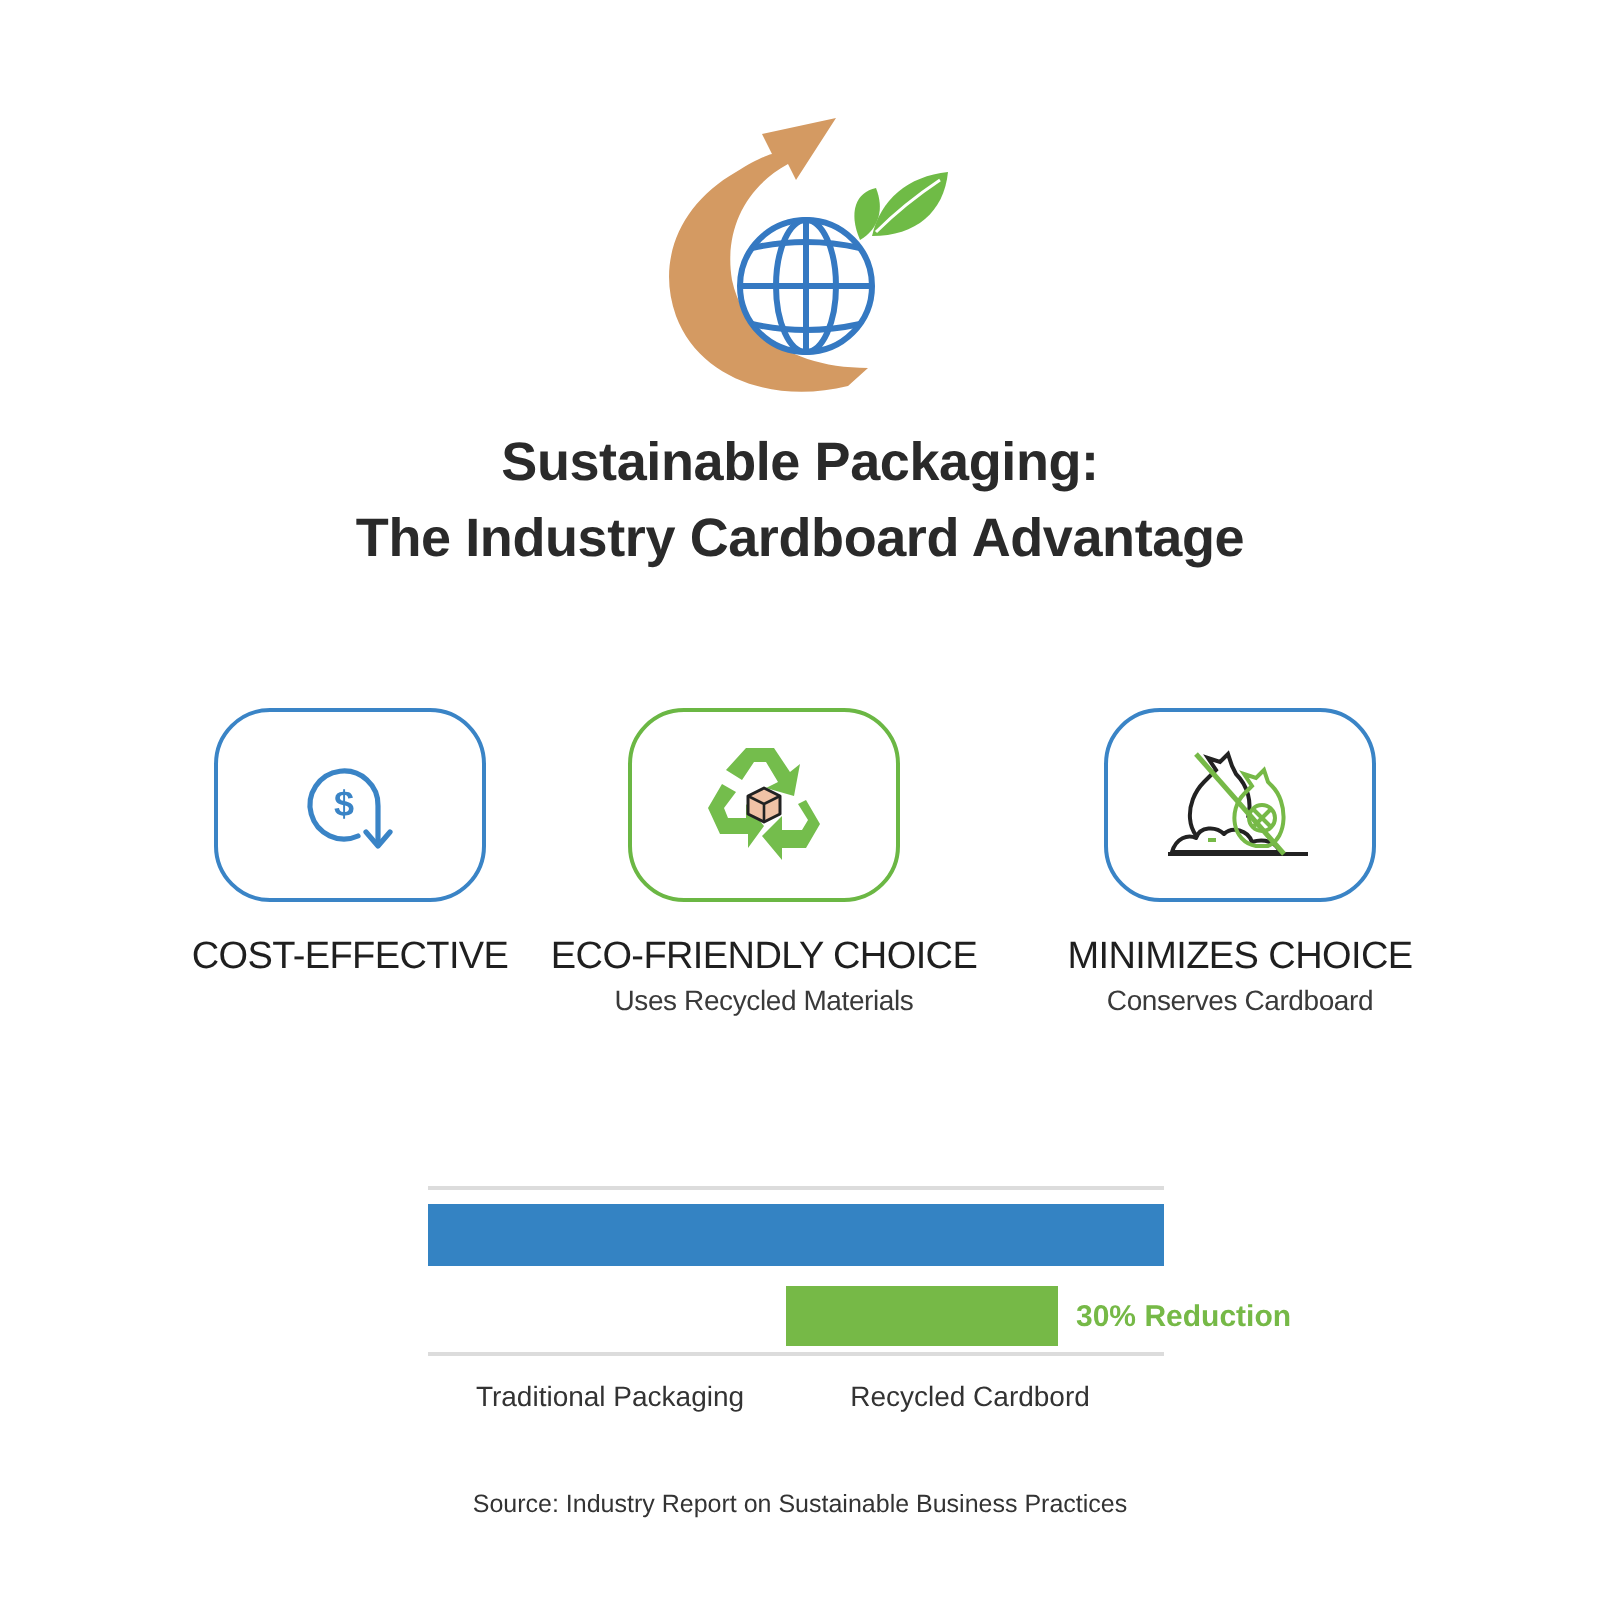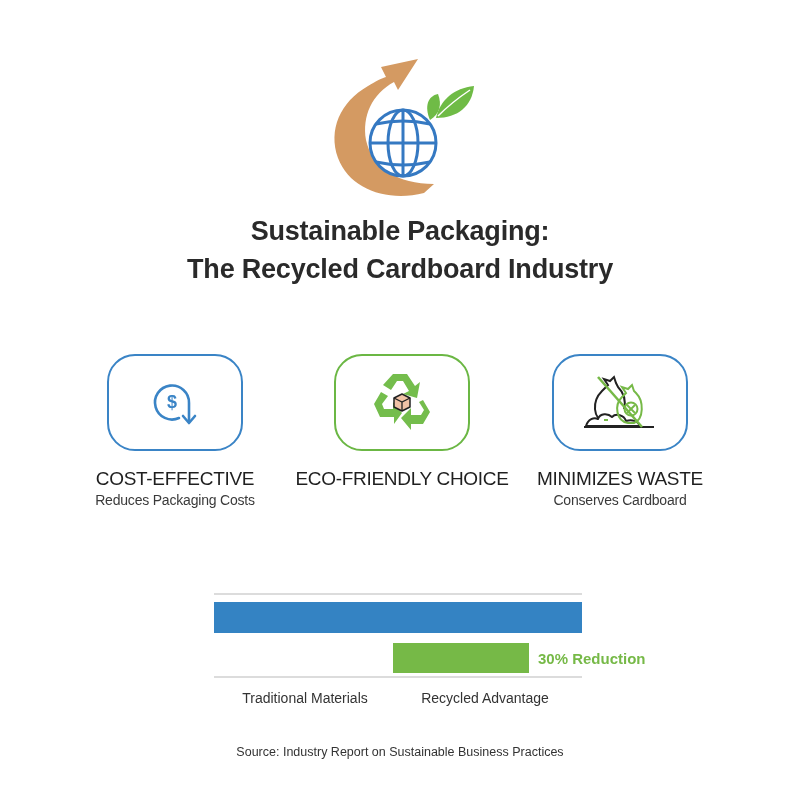--- a/index.html
+++ b/index.html
@@ -53,51 +53,51 @@
     <g>
       <path d="M 102 70 C 96 56 100 46 110 44 C 114 54 112 64 102 70 Z" fill="#6fbb46"></path>
       <path d="M 108 68 C 112 50 126 38 146 36 C 144 56 130 68 108 68 Z" fill="#6fbb46"></path>
       <path d="M 110 66 C 120 56 130 48 142 40" stroke="#fff" stroke-width="1.5" fill="none"></path>
     </g>
   </svg>
 </div>
 
 <div class="title">
   <div>Sustainable Packaging:</div>
-  <div>The Recycled Cardboard Industry</div>
+  <div>The Industry Cardboard Advantage</div>
 </div>
 
 <div class="features">
   <div class="feature" style="left:55px;">
     <div class="box">
       <svg width="60" height="60" viewBox="0 0 60 60">
         <path d="M 34 45 A 17 17 0 1 1 44 30 L 44 49" fill="none" stroke="#3a84c6" stroke-width="2.6" stroke-linecap="round"></path>
         <path d="M 38 43 L 44 50 L 50 43" fill="none" stroke="#3a84c6" stroke-width="2.6" stroke-linecap="round" stroke-linejoin="round"></path>
         <text x="27" y="35" text-anchor="middle" font-size="18" font-weight="bold" fill="#3a84c6" font-family="Liberation Sans, sans-serif">$</text>
       </svg>
     </div>
     <div class="ftitle">COST-EFFECTIVE</div>
-    <div class="fsub">Reduces Packaging Costs</div>
   </div>
 
-  <div class="feature" style="left:282px;">
+  <div class="feature" style="left:262px;">
     <div class="box green">
       <svg width="70" height="66" viewBox="0 0 70 66">
         <g fill="#74bd4c">
           <path d="M 26 4 L 40 4 L 48 16 L 53 12 L 50 28 L 36 24 L 42 21 L 36 11 L 30 11 L 24 20 L 16 15 Z"></path>
           <path d="M 56 30 L 63 42 L 56 54 L 44 54 L 44 60 L 34 48 L 44 38 L 44 45 L 54 45 L 57 40 L 52 32 Z"></path>
           <path d="M 14 22 L 7 34 L 13 47 L 27 47 L 27 54 L 35 43 L 26 32 L 26 39 L 17 39 L 15 34 L 21 26 Z"></path>
         </g>
         <g>
           <path d="M 35 24 L 43 28 L 43 37 L 35 41 L 27 37 L 27 28 Z" fill="#f0c2a6" stroke="#222" stroke-width="1.5" stroke-linejoin="round"></path>
           <path d="M 27 28 L 35 32 L 43 28 M 35 32 L 35 41" fill="none" stroke="#222" stroke-width="1.3"></path>
         </g>
       </svg>
     </div>
     <div class="ftitle">ECO-FRIENDLY CHOICE</div>
+    <div class="fsub">Uses Recycled Materials</div>
   </div>
 
   <div class="feature" style="left:500px;">
     <div class="box">
       <svg width="76" height="64" viewBox="0 0 76 64">
 
         <path d="M 24 52 C 10 48 10 30 20 20 L 26 14 L 22 8 L 28 10 L 32 6 L 34 12 L 36 16 C 42 22 44 30 42 38" fill="none" stroke="#222" stroke-width="2"></path>
 
         <path d="M 4 55 C 6 48 12 46 16 48 C 18 42 26 42 30 46 C 34 42 42 44 44 50 C 50 48 56 50 58 55 Z" fill="#fff" stroke="#222" stroke-width="2" stroke-linejoin="round"></path>
         <line x1="2" y1="56" x2="72" y2="56" stroke="#222" stroke-width="2"></line>
@@ -105,28 +105,28 @@
         <g fill="none" stroke="#76b947" stroke-width="2">
           <path d="M 46 52 C 34 50 32 34 40 26 L 44 22 L 40 16 L 46 18 L 50 14 L 52 20 L 54 22 C 62 30 62 48 52 52 Z"></path>
           <circle cx="49" cy="38" r="6.5"></circle>
           <line x1="45" y1="34" x2="53" y2="42"></line>
           <line x1="53" y1="34" x2="45" y2="42"></line>
         </g>
         <line x1="16" y1="6" x2="60" y2="56" stroke="#76b947" stroke-width="2.5"></line>
         <rect x="22" y="48" width="4" height="2" fill="#76b947"></rect>
       </svg>
     </div>
-    <div class="ftitle">MINIMIZES WASTE</div>
+    <div class="ftitle">MINIMIZES CHOICE</div>
     <div class="fsub">Conserves Cardboard</div>
   </div>
 </div>
 
 <div class="chart">
   <div class="gridline" style="left:214px; top:593px; width:368px;"></div>
   <div class="bar" style="left:214px; top:602px; width:368px; height:31px; background:#3483c3;"></div>
   <div class="bar" style="left:393px; top:643px; width:136px; height:30px; background:#76b947;"></div>
   <div class="bar-label" style="left:538px; top:650px;">30% Reduction</div>
   <div class="gridline" style="left:214px; top:676px; width:368px;"></div>
-  <div class="axis-label" style="left:305px; top:690px;">Traditional Materials</div>
-  <div class="axis-label" style="left:485px; top:690px;">Recycled Advantage</div>
+  <div class="axis-label" style="left:305px; top:690px;">Traditional Packaging</div>
+  <div class="axis-label" style="left:485px; top:690px;">Recycled Cardbord</div>
 </div>
 
 <div class="source">Source: Industry Report on Sustainable Business Practices</div>
 
 </body></html>

